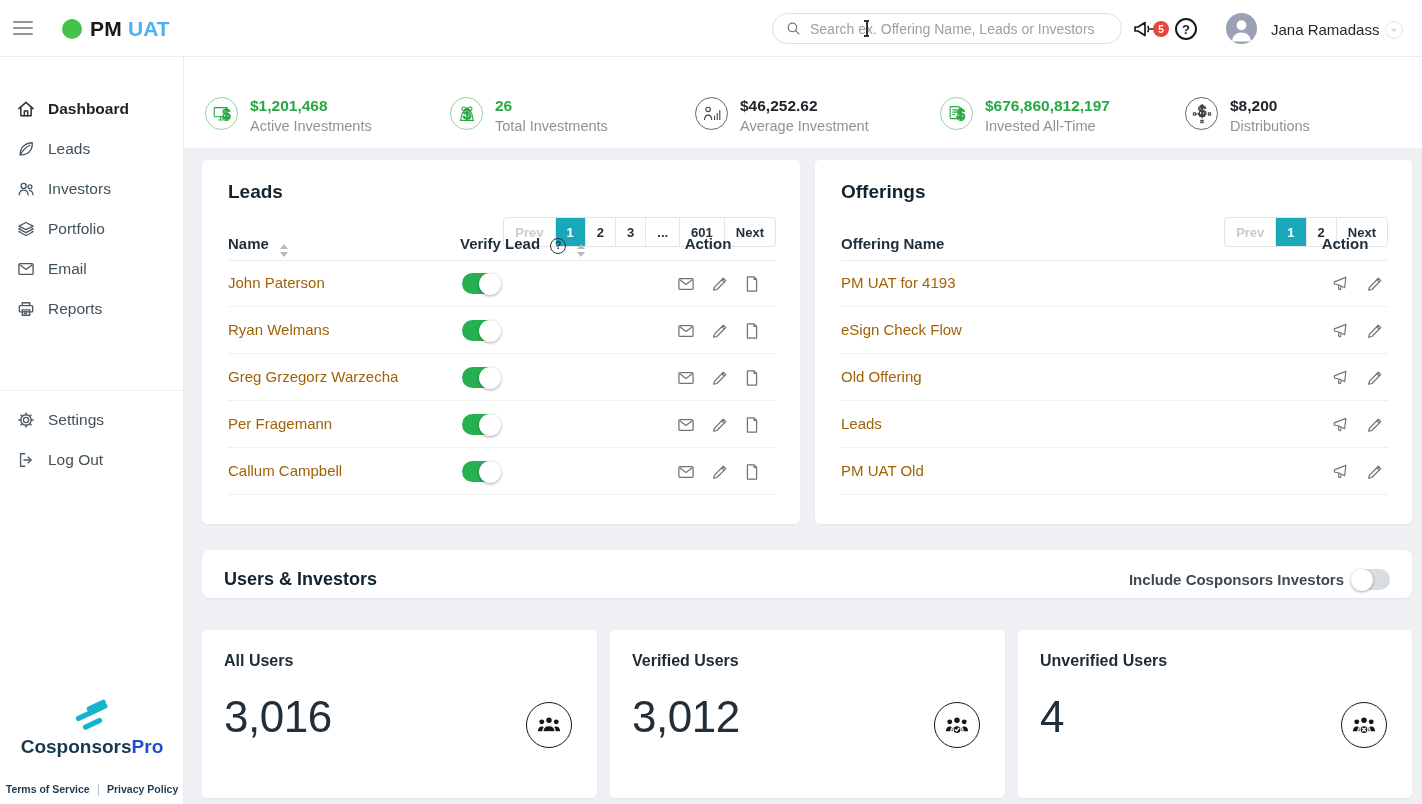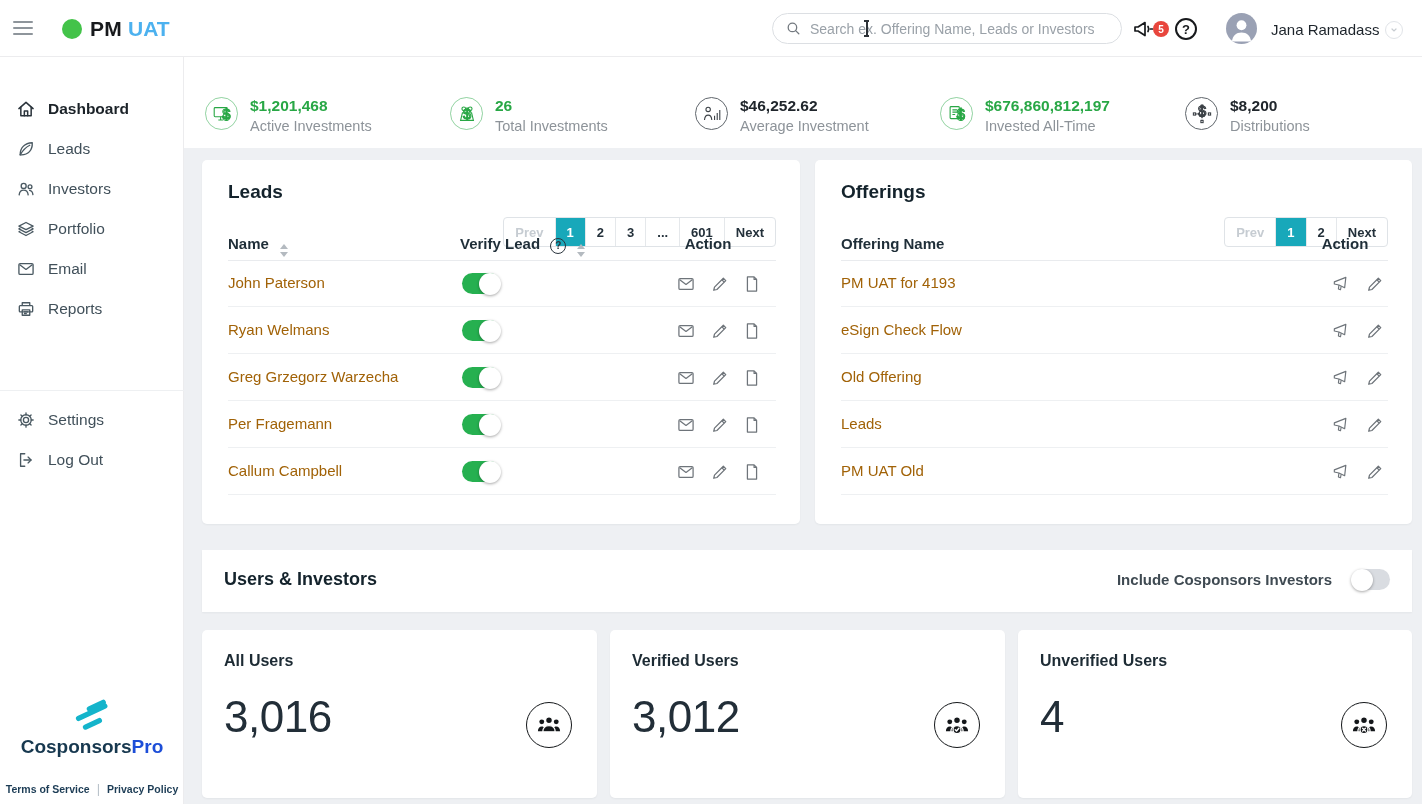--- a/index.html
+++ b/index.html
@@ -96,34 +96,34 @@
   .switch::after { content:""; position:absolute; left:-1px; top:-0.5px; width:22px; height:22px; border-radius:50%;
     background:#fff; box-shadow:0 1px 3px rgba(0,0,0,.35); }
   .switch.on { background:#26b050; }
   .switch.on::after { left:auto; right:-1px; }
 
   .act { position:absolute; top:14px; width:20px; height:20px; color:#6e747a; cursor:pointer; }
   .act svg { width:20px; height:20px; stroke:currentColor; fill:none; stroke-width:1.5; }
 
   
   .uibar-title { position:absolute; left:22px; top:19px; font-size:18px; font-weight:700; color:#14232c; }
-  .uibar-right { position:absolute; right:22px; top:19px; display:flex; align-items:center; gap:20px; }
+  .uibar-right { position:absolute; right:22px; top:19px; display:flex; align-items:center; gap:8px; }
   .uibar-right .lblb { font-size:15px; font-weight:700; color:#3f4a52; }
   .uibar-right .switch { position:relative; }
 
   .ucard-label { position:absolute; left:22px; top:22px; font-size:16px; font-weight:700; color:#1d2b34; }
   .ucard-num { position:absolute; left:22px; top:62px; font-size:44px; color:#222e38; letter-spacing:-.5px; }
   .ucard-ic { position:absolute; right:25px; top:72px; width:46px; height:46px; border:1.6px solid #14171a;
     border-radius:50%; color:#14171a; display:flex; align-items:center; justify-content:center; }
   .ucard-ic svg { width:28px; height:28px; }
 
   
   #leads-card { left:202px; top:160px; width:598px; height:364px; }
   #offerings-card { left:815px; top:160px; width:597px; height:364px; }
-  #ui-bar { left:202px; top:550px; width:1210px; height:62px; border-radius:0; }
+  #ui-bar { left:202px; top:550px; width:1210px; height:48px; border-radius:8px; }
   #ucard-0 { left:202px; top:630px; width:395px; height:168px; }
   #ucard-1 { left:610px; top:630px; width:395px; height:168px; }
   #ucard-2 { left:1018px; top:630px; width:394px; height:168px; }
 </style>
 </head>
 <body>
 
 <svg width="0" height="0" style="position:absolute" aria-hidden="true">
   <defs>
     <symbol id="i-search" viewBox="0 0 24 24">

